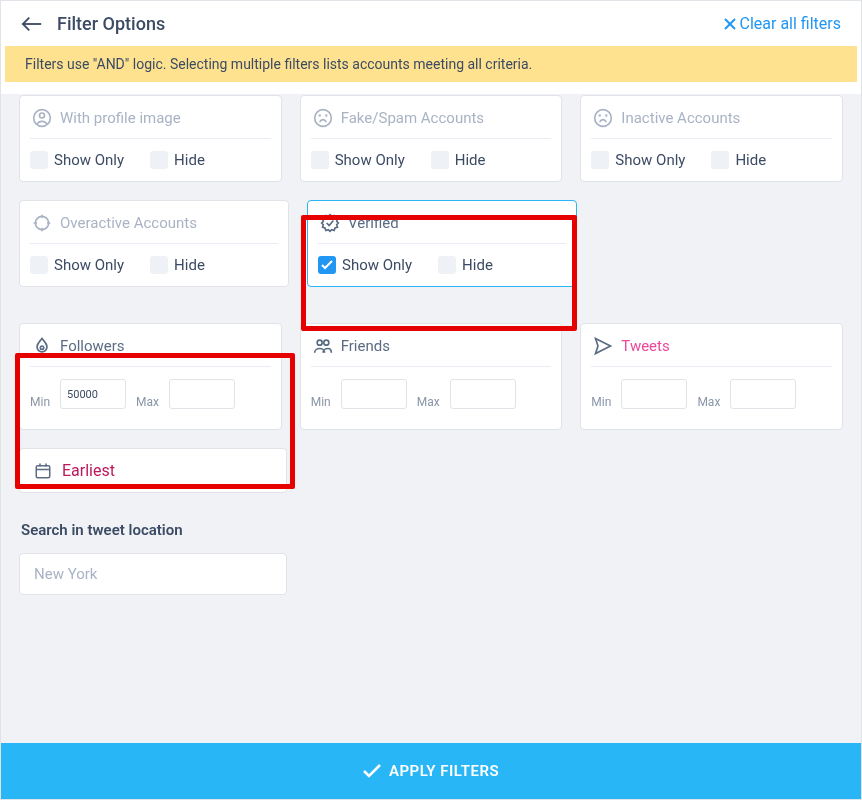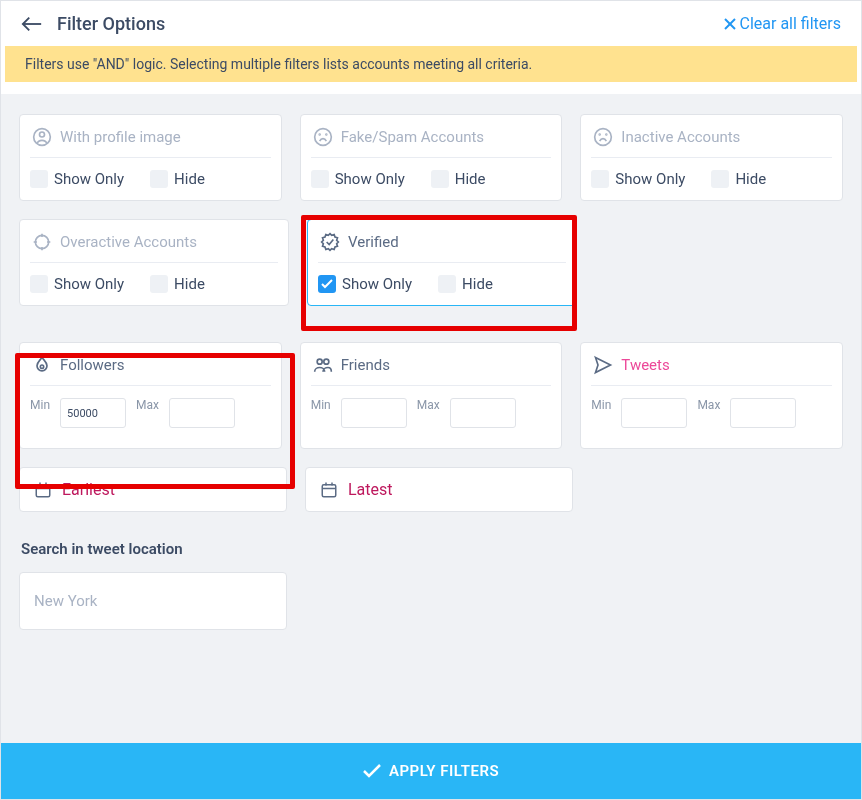--- a/index.html
+++ b/index.html
@@ -10,47 +10,47 @@
 .header { display: flex; align-items: center; justify-content: space-between; padding: 12px 20px; }
 .header-left { display: flex; align-items: center; gap: 14px; }
 .back-arrow { cursor: pointer; display: flex; align-items: center; }
 .header-title { font-size: 18px; color: #3c4b64; font-weight: 500; }
 .clear-filters { display: flex; align-items: center; gap: 4px; color: #2196f3; cursor: pointer; font-size: 16px; }
 .clear-x { font-size: 14px; }
 
 .info-bar { background: #ffe28f; color: #3c4b64; font-size: 14px; padding: 10px 20px; margin: 0 4px 12px 4px; }
 
 .content { padding: 0 18px; flex: 1; overflow-y: auto; background: #f0f2f5; }
-.content-inner { padding-top: 20px; }
+.content-inner { padding-top: 1px; }
 
 .card-row { display: flex; gap: 18px; margin-bottom: 18px; }
 .card { flex: 1; background: #fff; border: 1px solid #e0e3e8; border-radius: 4px; padding: 8px 10px 12px 10px; min-width: 0; }
 .card.active { border: 1px solid #29b6f6; }
 .card-header { display: flex; align-items: center; gap: 8px; padding: 4px 2px 10px 2px; border-bottom: 1px solid #e9ecf2; color: #93a0b5; }
 .card-header.muted { color: #a9b3c4; }
 .card-header-label { font-size: 15px; }
 .card-body { display: flex; gap: 26px; padding-top: 12px; }
 
 .chk-wrap { display: flex; align-items: center; gap: 6px; cursor: pointer; }
 .chk { width: 18px; height: 18px; border-radius: 3px; background: #eef1f5; display: flex; align-items: center; justify-content: center; }
 .chk.checked { background: #2196f3; }
 .chk.checked svg { display:block; }
 .chk svg { display:none; }
 .chk-label { font-size: 15px; color: #3c4b64; }
 
-.minmax-body { display: flex; gap: 10px; align-items: flex-start; padding-top: 12px; }
+.minmax-body { display: flex; gap: 10px; align-items: flex-end; padding-top: 12px; }
 .minmax-label { font-size: 12px; color: #8a96a8; }
 .minmax-input { width: 66px; height: 30px; border: 1px solid #e0e3e8; border-radius: 3px; padding: 0 6px; font-size: 11px; color: #3c4b64; }
 
 .section-title { font-size: 15px; font-weight: 600; color: #3c4b64; margin: 28px 0 14px 2px; }
 
 .date-row { display: flex; gap: 18px; }
 .date-card { flex: 1; background: #fff; border: 1px solid #e0e3e8; border-radius: 4px; padding: 12px 14px; display: flex; align-items: center; gap: 10px; color: #be185d; max-width: 268px; }
 
-.location-input { width: 268px; height: 58px; border: 1px solid #e0e3e8; border-radius: 4px; padding: 0 14px; font-size: 15px; color: #3c4b64; }
+.location-input { width: 268px; height: 42px; border: 1px solid #e0e3e8; border-radius: 4px; padding: 0 14px; font-size: 15px; color: #3c4b64; }
 .location-input::placeholder { color: #a9b3c4; }
 
 .apply-bar { background: #29b6f6; color: #fff; height: 56px; display: flex; align-items: center; justify-content: center; gap: 8px; cursor: pointer; font-weight: 600; font-size: 15px; letter-spacing: 0.5px; }
 
 .icon { display: inline-flex; align-items: center; justify-content: center; }
 
 .highlight-red { border: 5px solid #e60000; border-radius: 2px; }
 .highlight-wrap1 { position: absolute; left: 300px; top: 214px; width: 276px; height: 116px; pointer-events: none; }
 .highlight-wrap2 { position: absolute; left: 14px; top: 352px; width: 280px; height: 136px; pointer-events: none; }
 
@@ -277,31 +277,20 @@
           <span class="icon">
             <svg width="18" height="18" viewBox="0 0 24 24" fill="none" stroke="#5b6b84" stroke-width="2">
                 <rect x="3" y="5" width="18" height="16" rx="2"></rect>
                 <line x1="3" y1="10" x2="21" y2="10"></line>
                 <line x1="8" y1="2" x2="8" y2="6"></line>
                 <line x1="16" y1="2" x2="16" y2="6"></line>
               </svg>
           </span>
           <span>Earliest</span>
         </div>
-        <div class="date-card">
-          <span class="icon">
-            <svg width="18" height="18" viewBox="0 0 24 24" fill="none" stroke="#5b6b84" stroke-width="2">
-                <rect x="3" y="5" width="18" height="16" rx="2"></rect>
-                <line x1="3" y1="10" x2="21" y2="10"></line>
-                <line x1="8" y1="2" x2="8" y2="6"></line>
-                <line x1="16" y1="2" x2="16" y2="6"></line>
-              </svg>
-          </span>
-          <span>Latest</span>
-        </div>
         <div style="flex:1"></div>
       </div>
 
       
       <div class="section-title">Search in tweet location</div>
       <input class="location-input" placeholder="New York" style="">
 
       <div style="height:30px"></div>
     </div>
   </div>

